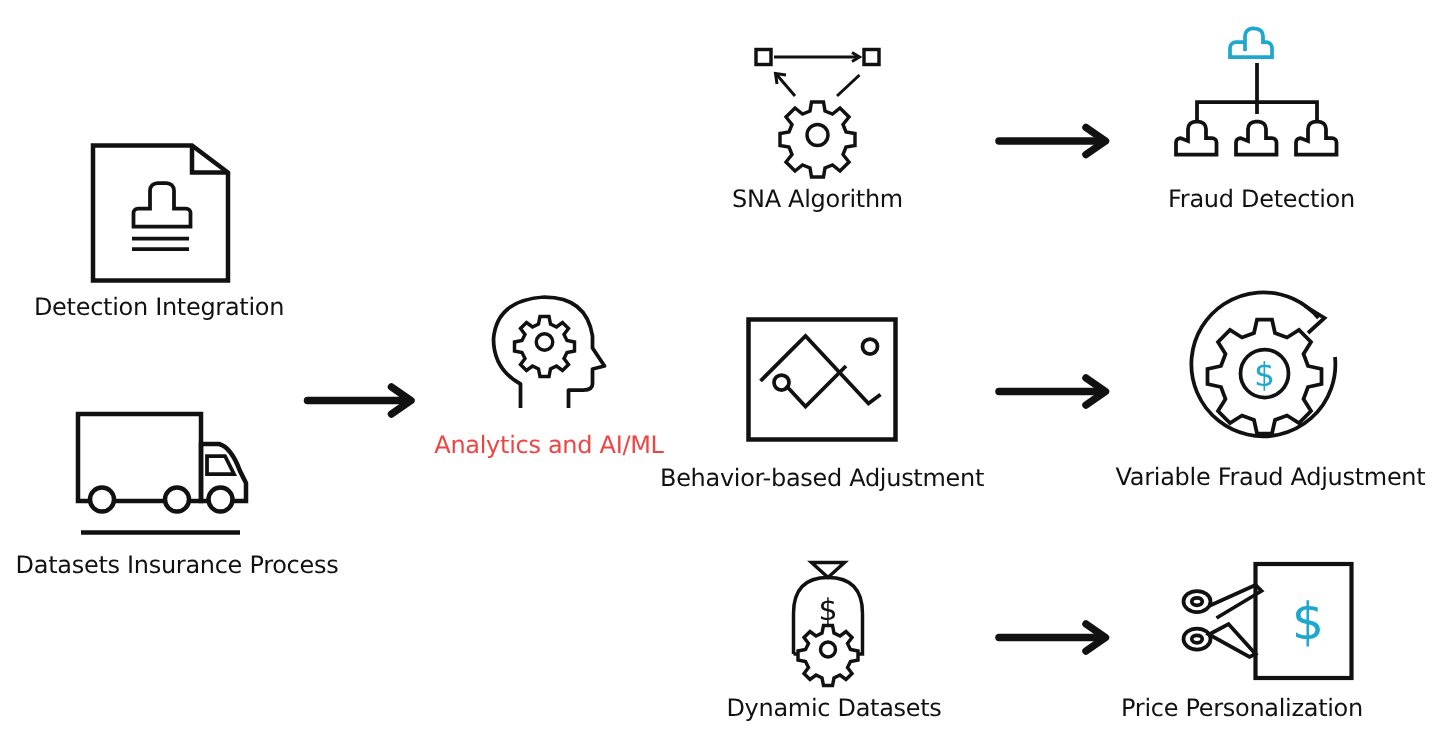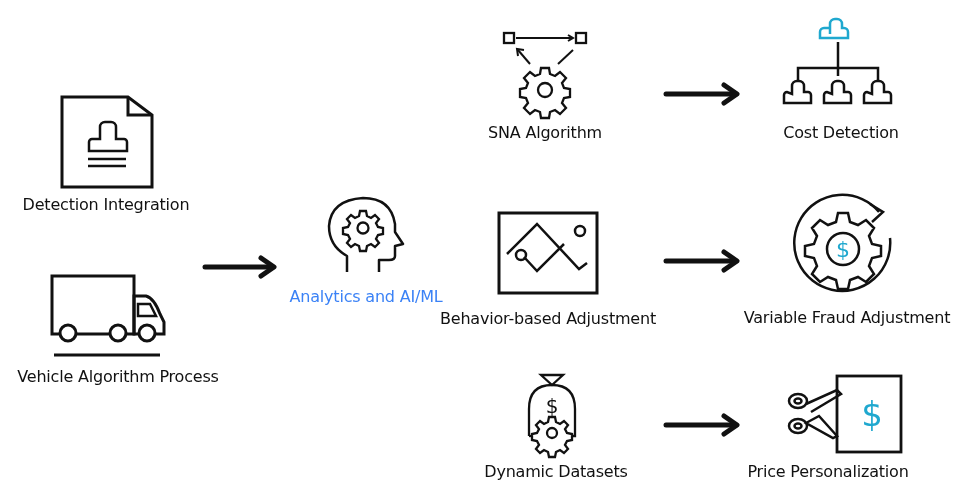--- a/index.html
+++ b/index.html
@@ -1,20 +1,20 @@
 <!DOCTYPE html>
 <html><head>
 <meta charset="utf-8">
 <style>
   html, body { margin:0; padding:0; background:#ffffff; }
   body { width:963px; height:501px; position:relative; overflow:hidden;
          font-family:"DejaVu Sans", sans-serif; }
   .label { position:absolute; font-weight:normal; font-size:16px; color:#111;
            white-space:nowrap; transform:translateX(-50%); letter-spacing:-0.2px; }
-  .label.accent { color:#3b82f6; }
+  .label.accent { color:#ef4444; }
   svg.icon { position:absolute; overflow:visible; }
   svg.arrow { position:absolute; overflow:visible; }
 </style>
 </head>
 <body>
 
 <svg class="icon" style="left:60px;top:95px" width="95" height="95" viewBox="0 0 95 95">
   <path d="M2 2 H68 L92 20 V92 H2 Z" fill="none" stroke="#111" stroke-width="3"></path>
   <path d="M68 2 V20 H92" fill="none" stroke="#111" stroke-width="3"></path>
   <path d="M40 44 V32 a5 5 0 0 1 5-5 h6 a5 5 0 0 1 5 5 V44 h8 a3 3 0 0 1 3 3 v9 H29 v-9 a3 3 0 0 1 3-3 Z" fill="none" stroke="#111" stroke-width="2.5"></path>
@@ -25,21 +25,21 @@
 
 <svg class="icon" style="left:50px;top:274px" width="115" height="85" viewBox="0 0 115 85">
   <rect x="2" y="2" width="82" height="58" fill="none" stroke="#111" stroke-width="3"></rect>
   <path d="M84 22 H96 Q104 24 110 40 L114 48 V60 H84 Z" fill="none" stroke="#111" stroke-width="3"></path>
   <path d="M88 30 H100 L106 42 H88 Z" fill="none" stroke="#111" stroke-width="2.5"></path>
   <circle cx="18" cy="59" r="8" fill="#fff" stroke="#111" stroke-width="3"></circle>
   <circle cx="68" cy="59" r="8" fill="#fff" stroke="#111" stroke-width="3"></circle>
   <circle cx="97" cy="59" r="8" fill="#fff" stroke="#111" stroke-width="3"></circle>
   <line x1="4" y1="81" x2="110" y2="81" stroke="#111" stroke-width="3"></line>
 </svg>
-<div class="label" style="left:118px;top:367px">Vehicle Algorithm Process</div>
+<div class="label" style="left:118px;top:367px">Datasets Insurance Process</div>
 
 <svg class="arrow" style="left:203px;top:256px" width="75" height="22" viewBox="0 0 75 22">
   <line x1="2" y1="11" x2="70" y2="11" stroke="#111" stroke-width="5" stroke-linecap="round"></line>
   <polyline points="58,2 71,11 58,20" fill="none" stroke="#111" stroke-width="5" stroke-linecap="round" stroke-linejoin="round"></polyline>
 </svg>
 
 <svg class="icon" style="left:325px;top:196px" width="80" height="78" viewBox="0 0 80 78">
   <path d="M22 76 V60 Q4 50 4 30 Q6 4 38 2 Q66 2 70 28 L70 36 L78 48 L70 50 V60 Q70 64 64 64 H54 V76" fill="none" stroke="#111" stroke-width="2.5" stroke-linejoin="round"></path>
   <g transform="translate(38,32)" fill="none" stroke="#111" stroke-width="2.3">
     <path d="M-3 -17 h6 l1 5 l4 2 l4 -3 l4 4 l-3 4 l2 4 l5 1 v6 l-5 1 l-2 4 l3 4 l-4 4 l-4 -3 l-4 2 l-1 5 h-6 l-1 -5 l-4 -2 l-4 3 l-4 -4 l3 -4 l-2 -4 l-5 -1 v-6 l5 -1 l2 -4 l-3 -4 l4 -4 l4 3 l4 -2 Z"></path>
@@ -71,21 +71,21 @@
 <svg class="icon" style="left:783px;top:16px" width="110" height="95" viewBox="0 0 110 95">
   <path d="M51 26 V16 a5 5 0 0 1 5-5 h2 a5 5 0 0 1 5 5 V20 h2 a4 4 0 0 1 4 4 v6 H41 v-6 a4 4 0 0 1 4-4 h6 Z" transform="translate(-4,-8)" fill="none" stroke="#1fa8cf" stroke-width="2.5"></path>
   <line x1="55" y1="26" x2="55" y2="60" stroke="#111" stroke-width="2.5"></line>
   <polyline points="15,66 15,52 95,52 95,66" fill="none" stroke="#111" stroke-width="2.5"></polyline>
   <g fill="none" stroke="#111" stroke-width="2.5">
     <path d="M9 78 V70 a5 5 0 0 1 5-5 h2 a5 5 0 0 1 5 5 V76 h4 a3 3 0 0 1 3 3 v8 H1 v-8 a3 3 0 0 1 3-3 Z"></path>
     <path d="M49 78 V70 a5 5 0 0 1 5-5 h2 a5 5 0 0 1 5 5 V76 h4 a3 3 0 0 1 3 3 v8 H41 v-8 a3 3 0 0 1 3-3 Z"></path>
     <path d="M89 78 V70 a5 5 0 0 1 5-5 h2 a5 5 0 0 1 5 5 V76 h4 a3 3 0 0 1 3 3 v8 H81 v-8 a3 3 0 0 1 3-3 Z"></path>
   </g>
 </svg>
-<div class="label" style="left:841px;top:123px">Cost Detection</div>
+<div class="label" style="left:841px;top:123px">Fraud Detection</div>
 
 <svg class="icon" style="left:497px;top:211px" width="102" height="84" viewBox="0 0 102 84">
   <rect x="2" y="2" width="98" height="80" fill="none" stroke="#111" stroke-width="3"></rect>
   <g fill="none" stroke="#111" stroke-width="2.5">
     <polyline points="10,43 40,13 82,58 90,52"></polyline>
     <polyline points="27,46 40,60 67,33"></polyline>
     <circle cx="24" cy="44" r="5"></circle>
     <circle cx="83" cy="20" r="5"></circle>
   </g>
 </svg>

